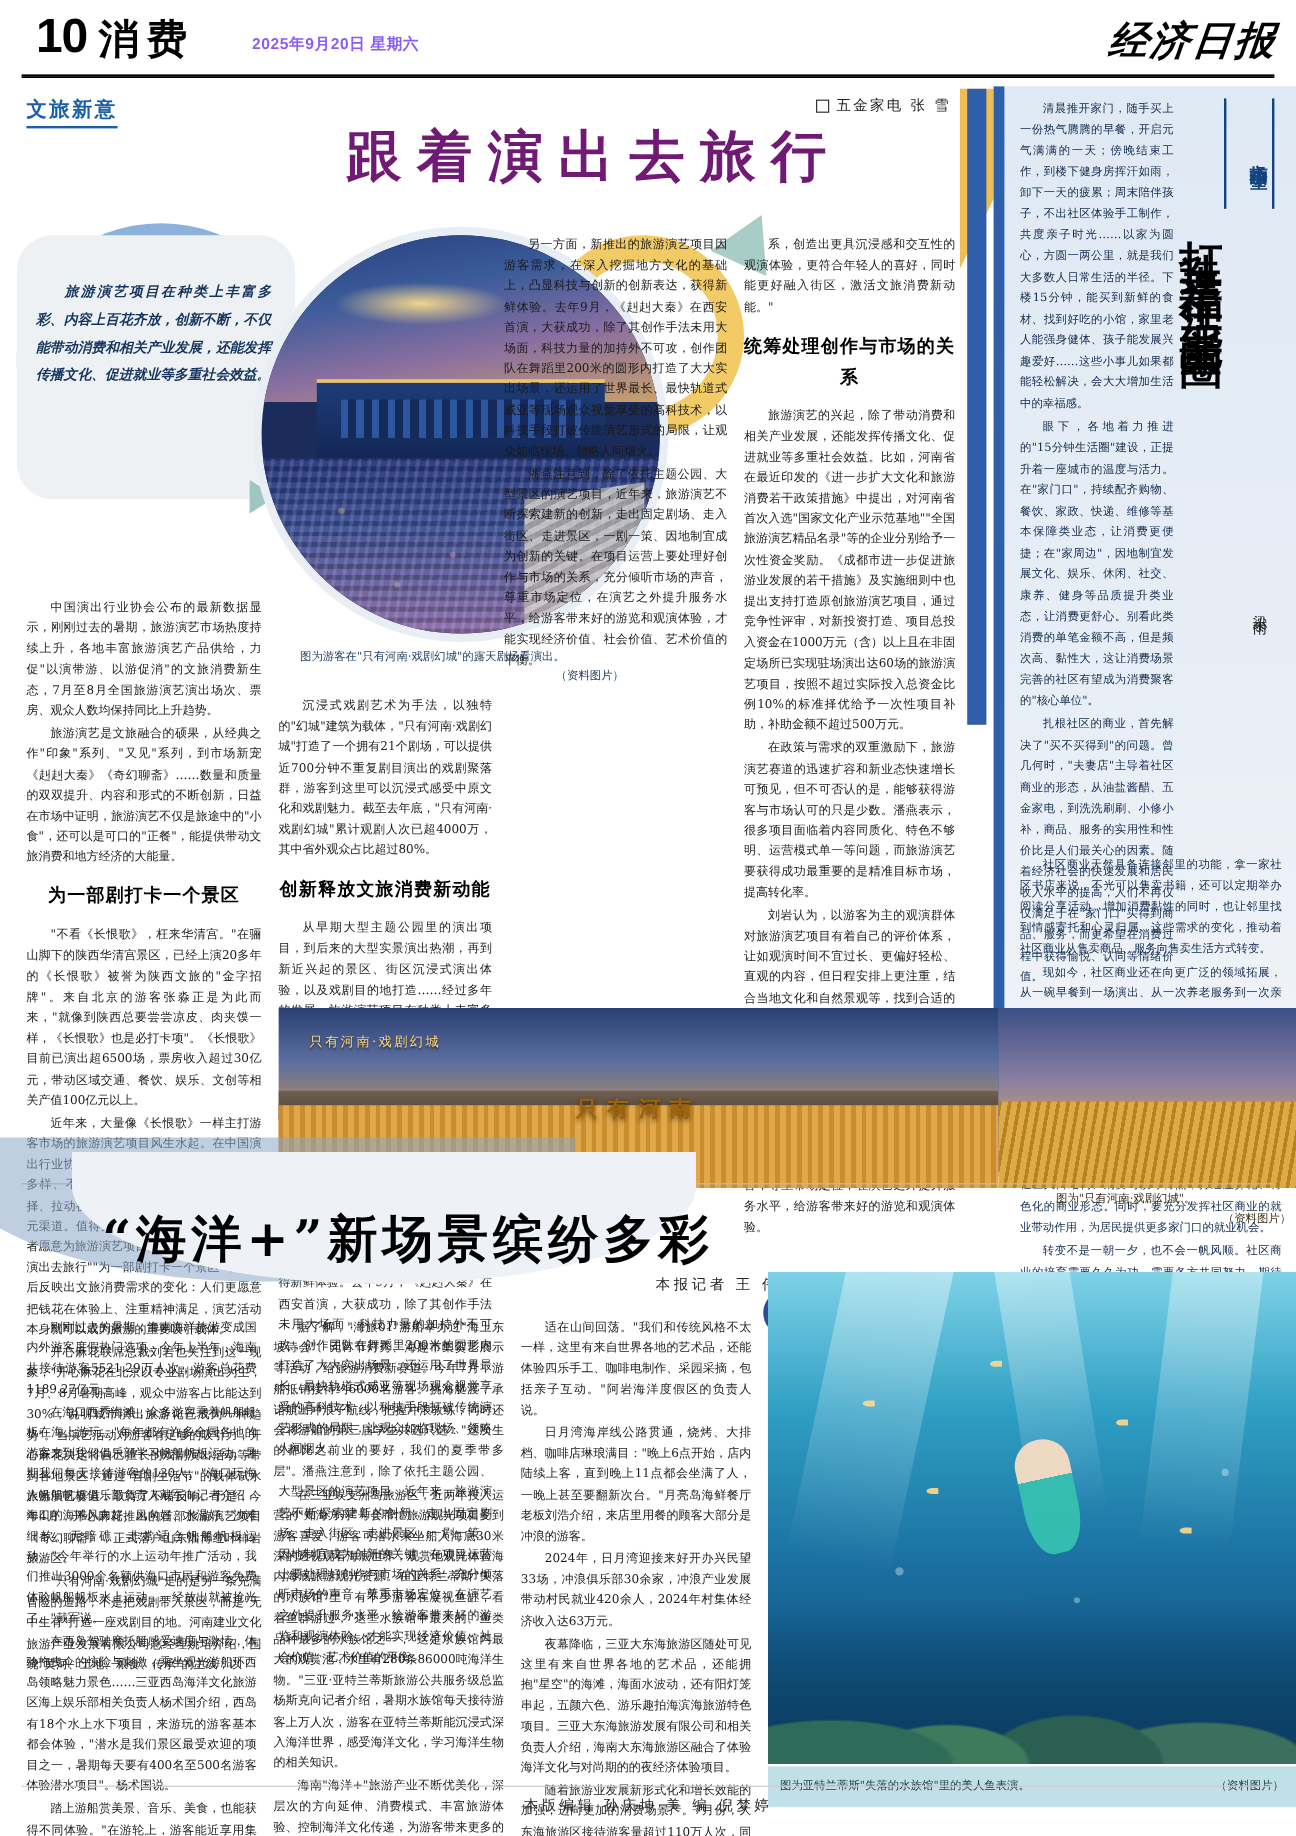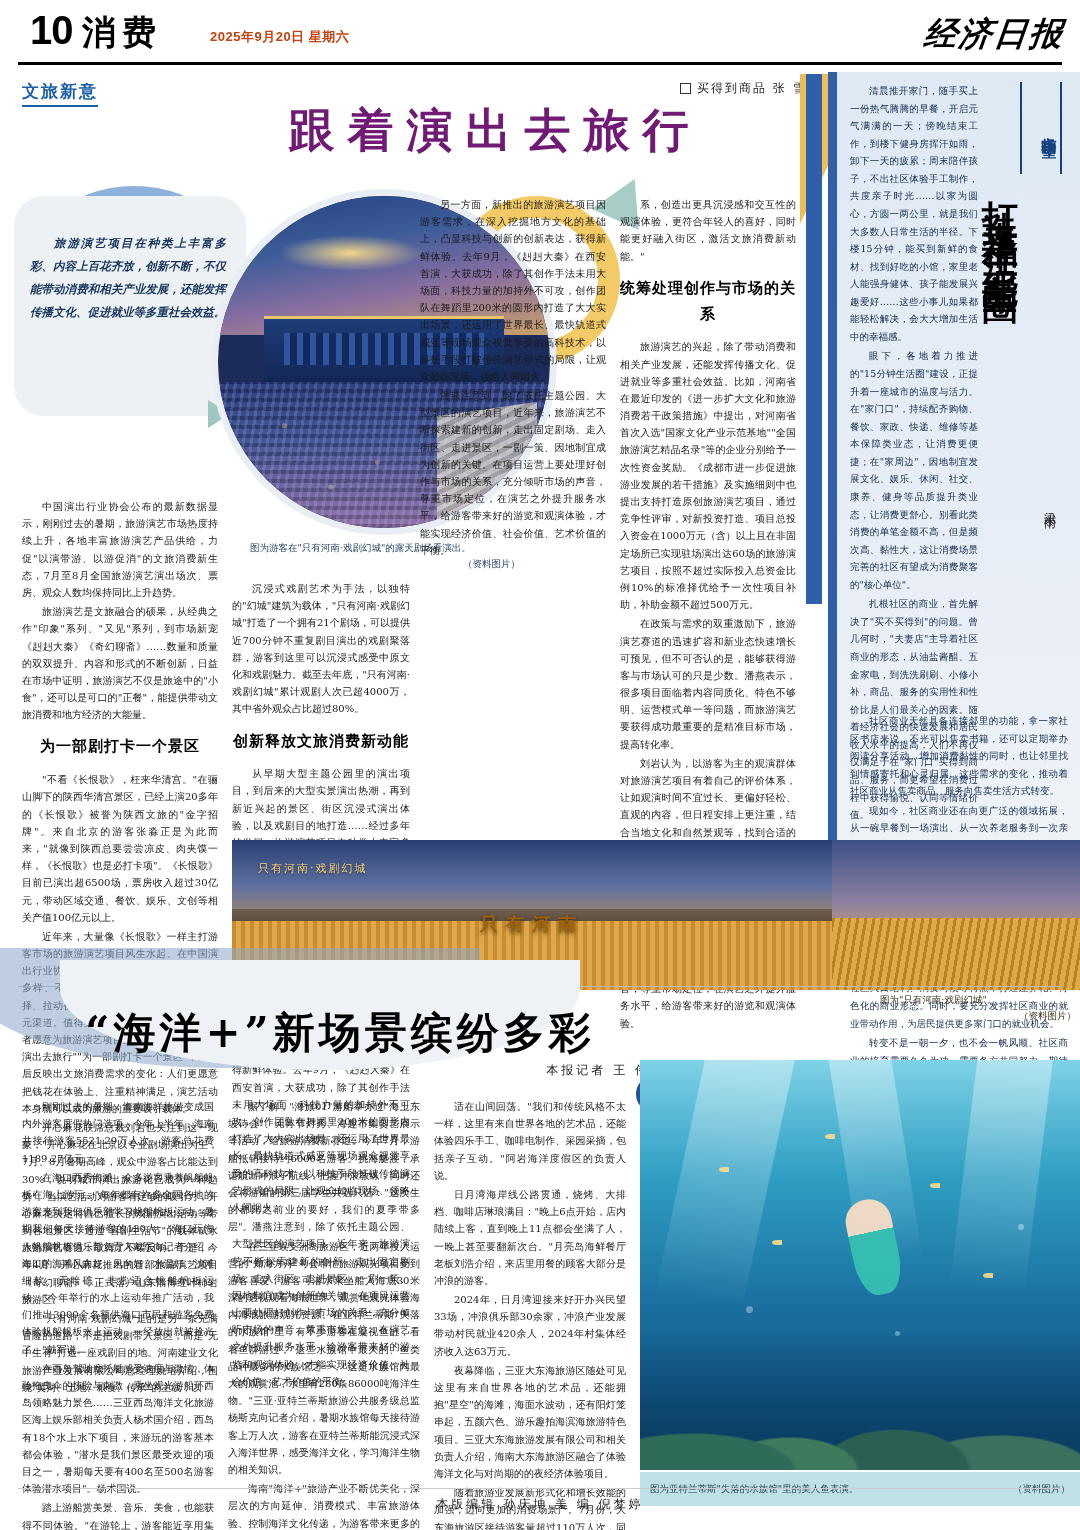--- a/index.html
+++ b/index.html
@@ -22,21 +22,21 @@
     font-weight:bold;font-size:40px;letter-spacing:-1px;color:#000;
   }
   .mast-section{
     position:absolute;left:82px;top:10px;
     font-family:"DejaVu Serif",serif;font-weight:bold;font-size:34px;
     letter-spacing:6px;color:#000;text-align:right;
   }
   .mast-date{
     position:absolute;left:210px;top:28px;
     font-family:"Liberation Sans","DejaVu Sans",sans-serif;
-    font-size:13px;font-weight:bold;color:#c2410c;letter-spacing:.5px;
+    font-size:13px;font-weight:bold;color:#8b5cf6;letter-spacing:.5px;
   }
   .mast-brand{
     position:absolute;right:16px;top:12px;
     font-family:"DejaVu Serif",serif;
     font-style:italic;font-weight:bold;font-size:33px;
     letter-spacing:2px;color:#000;
     transform:skewX(-6deg);
   }
   .mast-rule{position:absolute;left:18px;top:62px;width:1044px;height:0;
     border-top:2px solid #000;border-bottom:1px solid #000;}
@@ -327,21 +327,21 @@
   <div class="masthead">
     <div class="mast-page-no">10</div>
     <div class="mast-section">消费</div>
     <div class="mast-date">2025年9月20日   星期六</div>
     <div class="mast-brand">经济日报</div>
     <div class="mast-rule"></div>
   </div>
 
   <div class="kicker">文旅新意</div>
   <div class="byline-top">
-    <span class="box"></span><span>买得到商品  张  雪</span>
+    <span class="box"></span><span>五金家电  张  雪</span>
   </div>
   <div class="headline-1">跟着演出去旅行</div>
 
   <div class="deco blob-blue"></div>
   <div class="deco blob-gray"></div>
   <div class="deco arrow-teal"></div>
   <div class="deco ring-yellow"></div>
   <div class="deco tri-teal"></div>
   <div class="deco tri-yellow-big"></div>
   <div class="deco bar-blue"></div>

